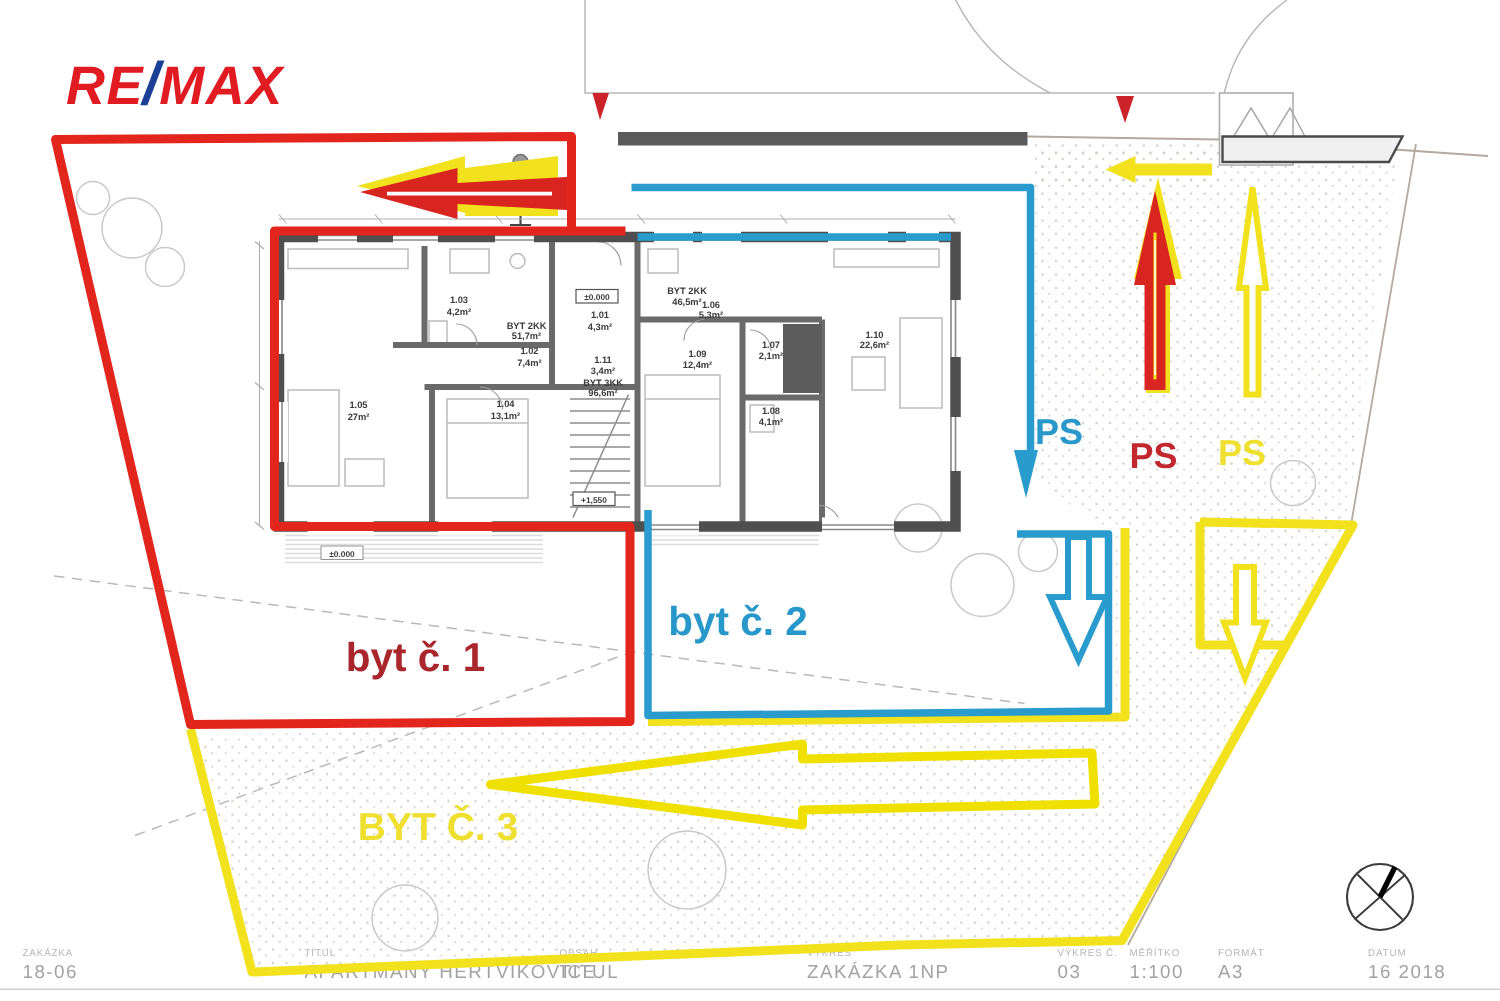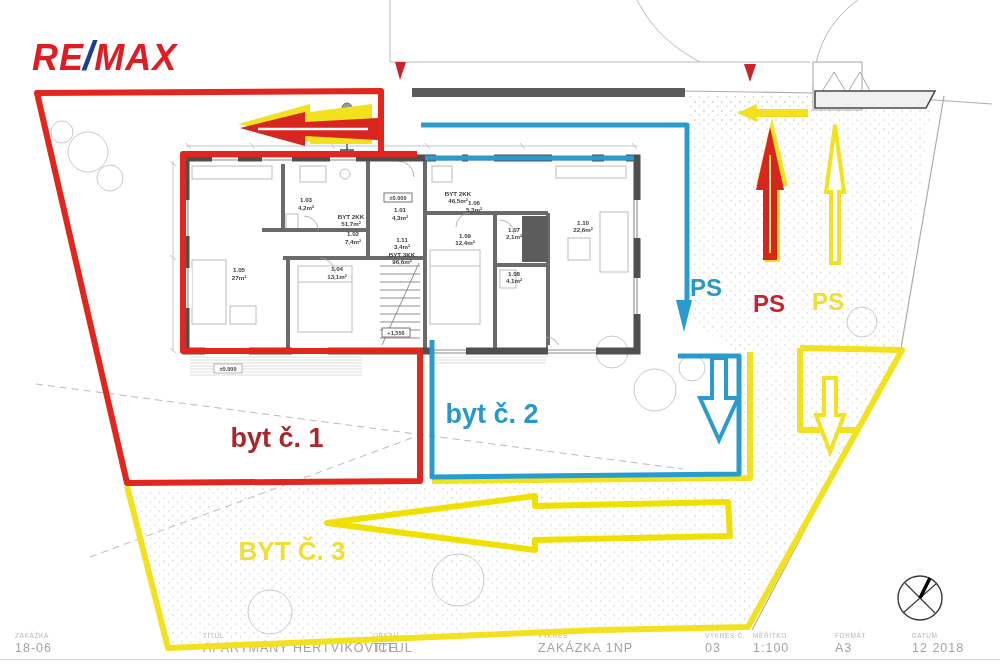--- a/index.html
+++ b/index.html
@@ -1,19 +1,19 @@
 <!DOCTYPE html>
 <html><head>
 <meta charset="utf-8">
 <style>
   html,body{margin:0;padding:0;background:#fff;}
   .stage{position:relative;width:1000px;height:667px;background:#ffffff;overflow:hidden;
          font-family:"Liberation Sans", sans-serif;}
   
-  .logo{position:absolute;left:32px;top:34px;font-weight:bold;font-style:italic;
+  .logo{position:absolute;left:44px;top:34px;font-weight:bold;font-style:italic;
         font-size:36px;letter-spacing:1px;white-space:nowrap;}
   .logo .red{color:#e11b22;}
   .logo .slash{color:#1b3f94;font-size:40px;margin:0 -1px;}
   
   .titleblock{position:absolute;left:0;top:630px;width:1000px;height:37px;color:#9f9f9f;}
   .tb-field{position:absolute;top:2px;white-space:nowrap;}
   .tb-label{font-size:6.5px;letter-spacing:.6px;color:#b5b5b5;display:block;}
   .tb-value{font-size:12.5px;letter-spacing:1px;color:#a3a3a3;display:block;margin-top:2px;}
   .tb-rule{position:absolute;left:0;top:29px;width:1000px;border-top:1px solid #cfcfcf;}
   svg{position:absolute;left:0;top:0;}
@@ -53,27 +53,27 @@
       <span class="tb-value">ZAKÁZKA 1NP</span>
     </div>
     <div class="tb-field" style="left:705px">
       <span class="tb-label">VÝKRES Č.</span>
       <span class="tb-value">03</span>
     </div>
     <div class="tb-field" style="left:753px">
       <span class="tb-label">MĚŘÍTKO</span>
       <span class="tb-value">1:100</span>
     </div>
-    <div class="tb-field" style="left:835px">
+    <div class="tb-field" style="left:812px">
       <span class="tb-label">FORMÁT</span>
       <span class="tb-value">A3</span>
     </div>
     <div class="tb-field" style="left:912px">
       <span class="tb-label">DATUM</span>
-      <span class="tb-value">12 2018</span>
+      <span class="tb-value">16 2018</span>
     </div>
     <div class="tb-rule"></div>
   </div>
 
   <svg width="1000" height="667" viewBox="0 0 1000 667">
     <defs>
       <pattern id="dots" width="9" height="9" patternUnits="userSpaceOnUse">
         <circle cx="2" cy="3" r="0.8" fill="#cfccc5"></circle>
         <circle cx="6.5" cy="7" r="0.7" fill="#d6d3cc"></circle>
       </pattern>

